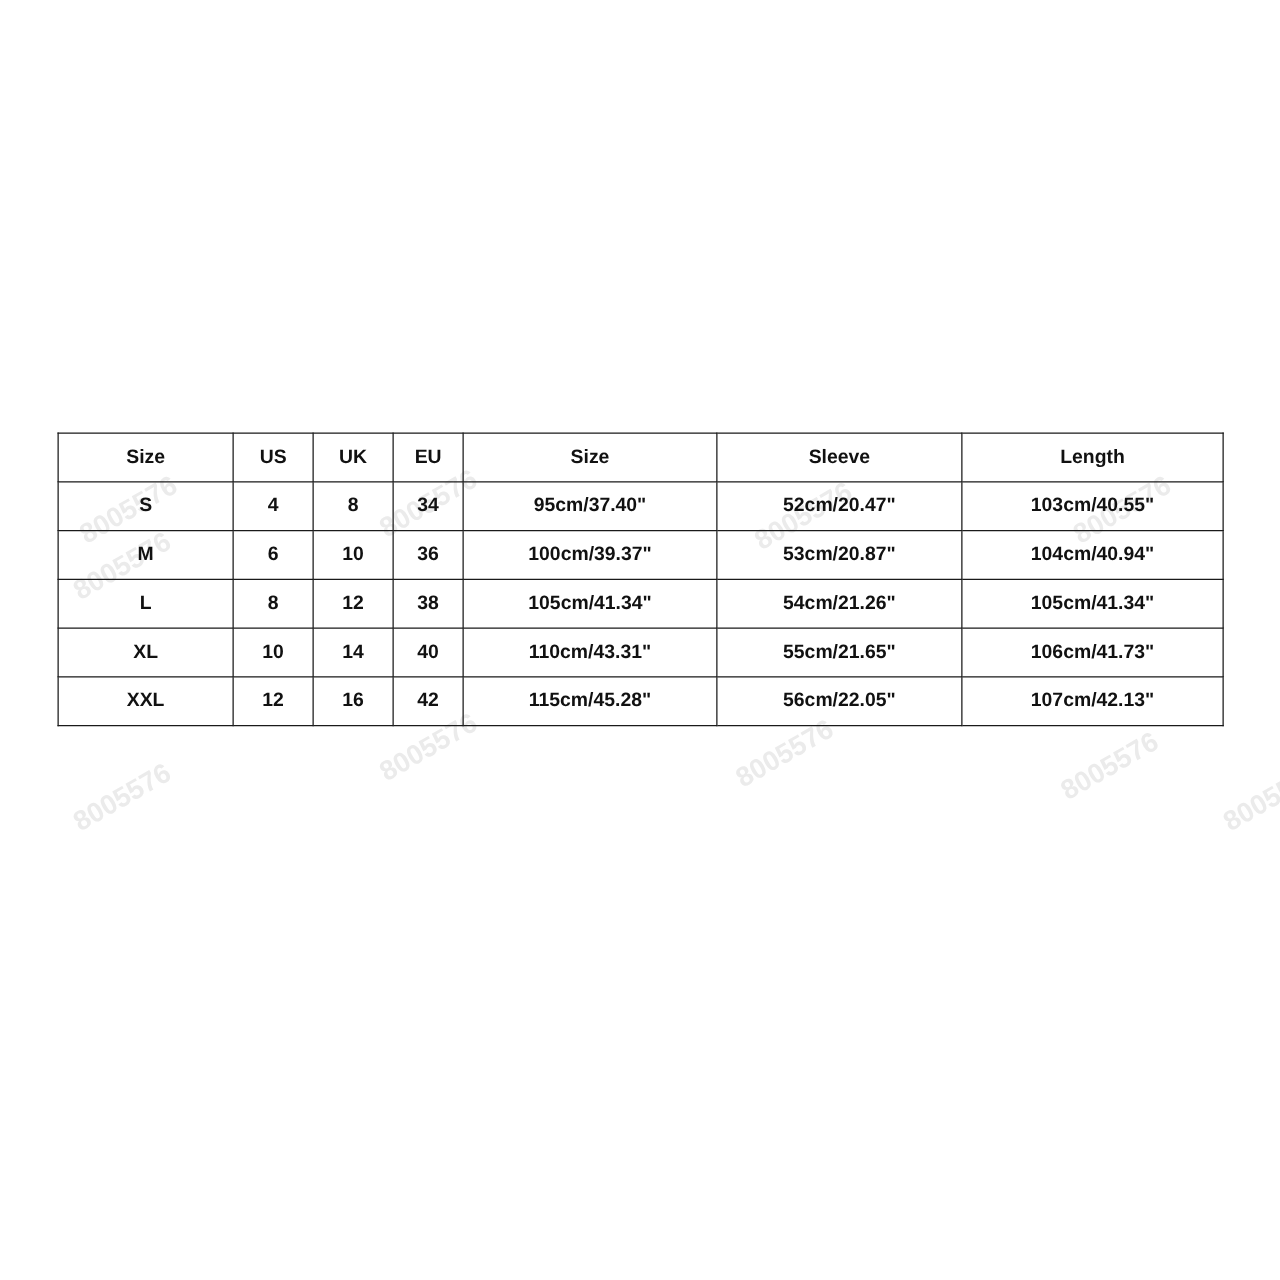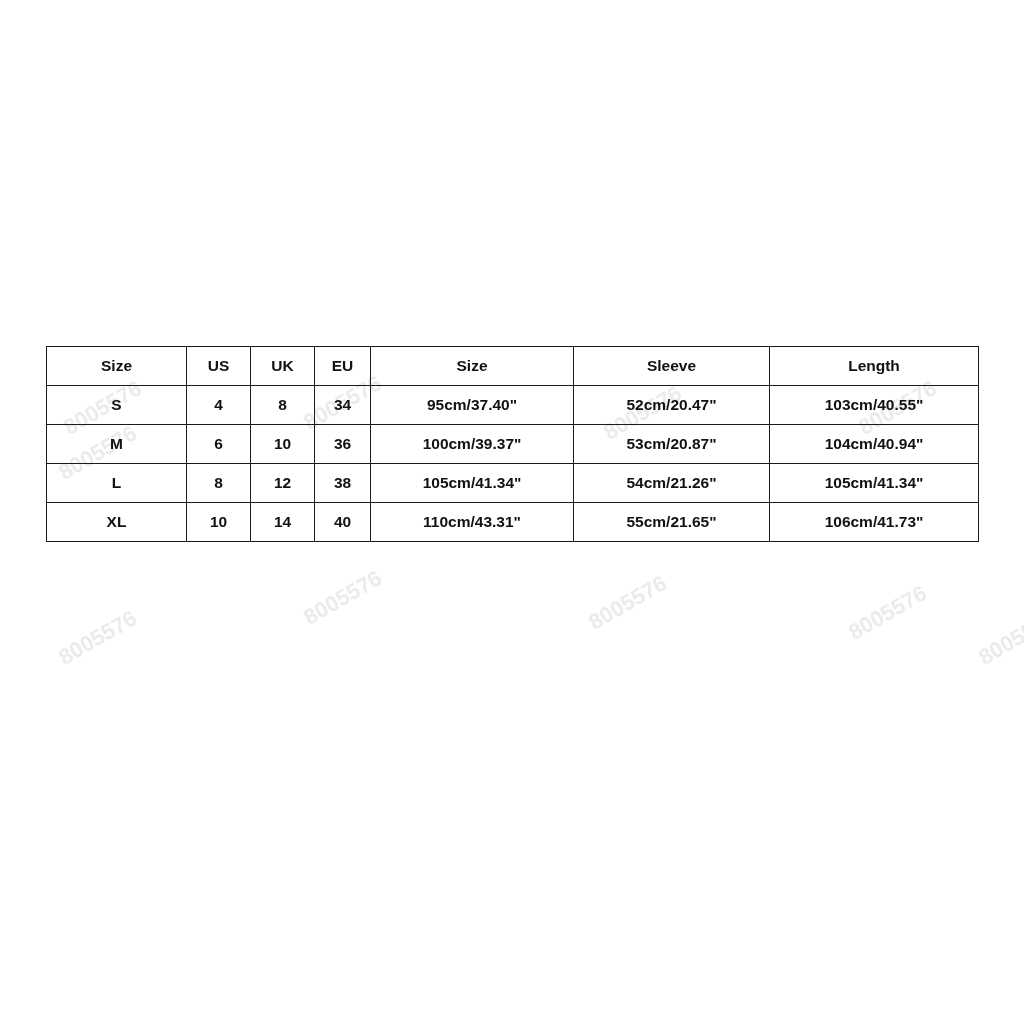--- a/index.html
+++ b/index.html
@@ -153,17 +153,26 @@
         </tr>
         <tr>
           <td>XL</td>
           <td>10</td>
           <td>14</td>
           <td>40</td>
           <td>110cm/43.31"</td>
           <td>55cm/21.65"</td>
           <td>106cm/41.73"</td>
         </tr>
+        <tr>
+          <td>XXL</td>
+          <td>12</td>
+          <td>16</td>
+          <td>42</td>
+          <td>115cm/45.28"</td>
+          <td>56cm/22.05"</td>
+          <td>107cm/42.13"</td>
+        </tr>
       </tbody>
     </table>
   </div>
 
 </div>
 
 </body></html>

